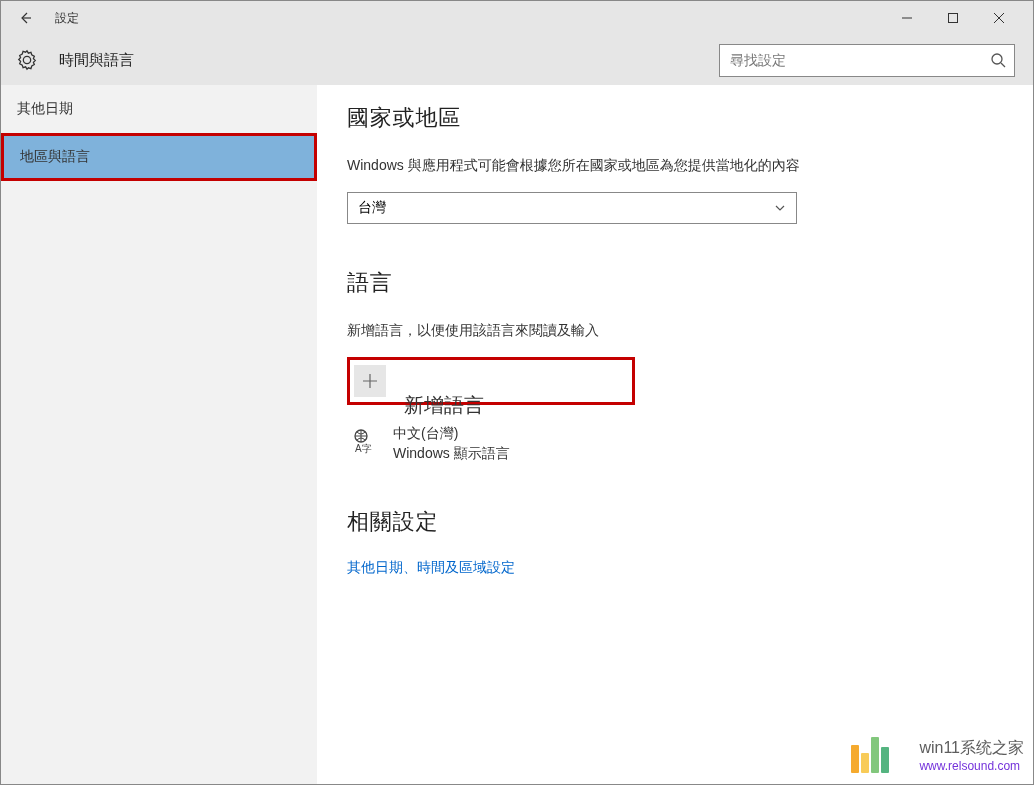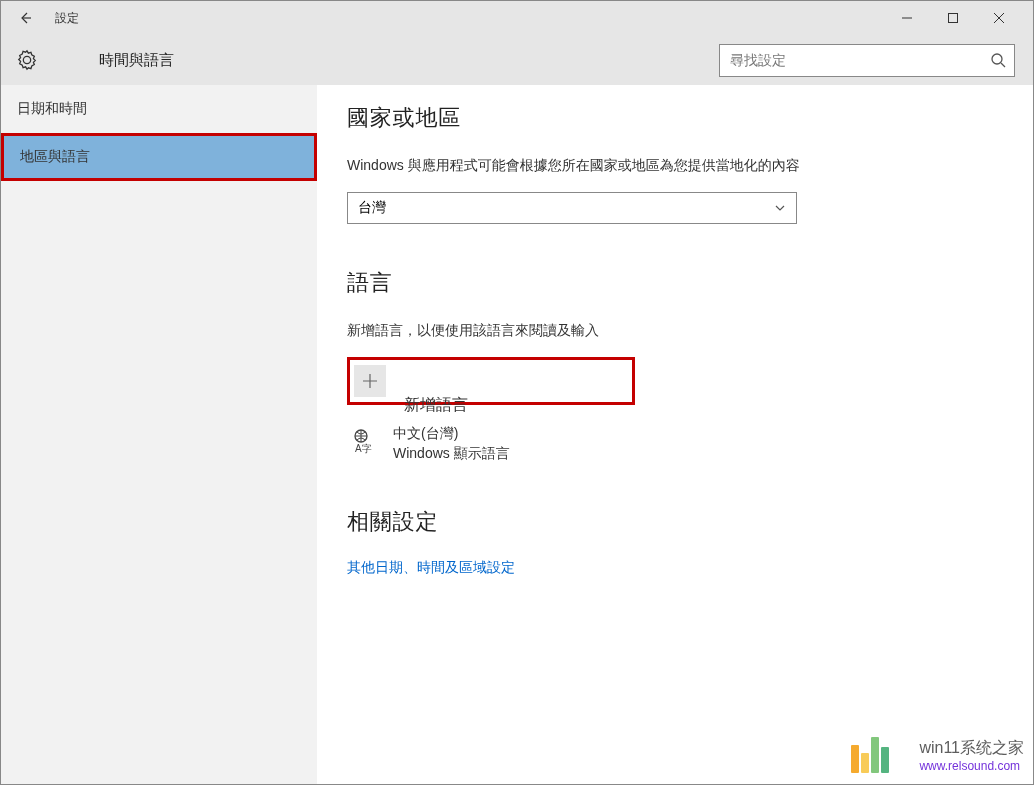--- a/index.html
+++ b/index.html
@@ -56,21 +56,20 @@
       align-items: center;
       justify-content: center;
       cursor: pointer;
     }
     .header {
       height: 50px;
       background: #e6e6e6;
       display: flex;
       align-items: center;
       padding: 0 18px 0 12px;
-      gap: 40px;
     }
     .header .gear {
       width: 28px;
       height: 28px;
       display: flex;
       align-items: center;
       justify-content: center;
     }
     .header .page-title {
       margin-left: 18px;
@@ -174,21 +173,21 @@
       width: 32px;
       height: 32px;
       background: #e6e6e6;
       display: flex;
       align-items: center;
       justify-content: center;
       margin-left: 4px;
     }
     .add-lang-row .label {
       margin-left: 18px;
-      font-size: 16px;
+      font-size: 20px;
       color: #333;
       margin-top: 48px;
     }
     .lang-item {
       display: flex;
       align-items: flex-start;
       margin-top: 20px;
     }
     .lang-item .lang-icon {
       width: 32px;
@@ -296,21 +295,21 @@
       <svg class="search-icon" width="16" height="16" viewBox="0 0 16 16">
         <circle cx="7" cy="7" r="5" stroke="#555" stroke-width="1.3" fill="none"></circle>
         <path d="M11 11 L15 15" stroke="#555" stroke-width="1.3"></path>
       </svg>
     </div>
   </div>
 
   <div class="body">
     <div class="sidebar">
       <div class="sidebar-item">
-        <span>日期和時間</span>
+        <span>其他日期</span>
       </div>
       <div class="sidebar-item selected">
         <span>地區與語言</span>
       </div>
     </div>
 
     <div class="content">
       <div class="section-heading">國家或地區</div>
       <div class="section-desc">Windows 與應用程式可能會根據您所在國家或地區為您提供當地化的內容</div>
       <div class="dropdown">

